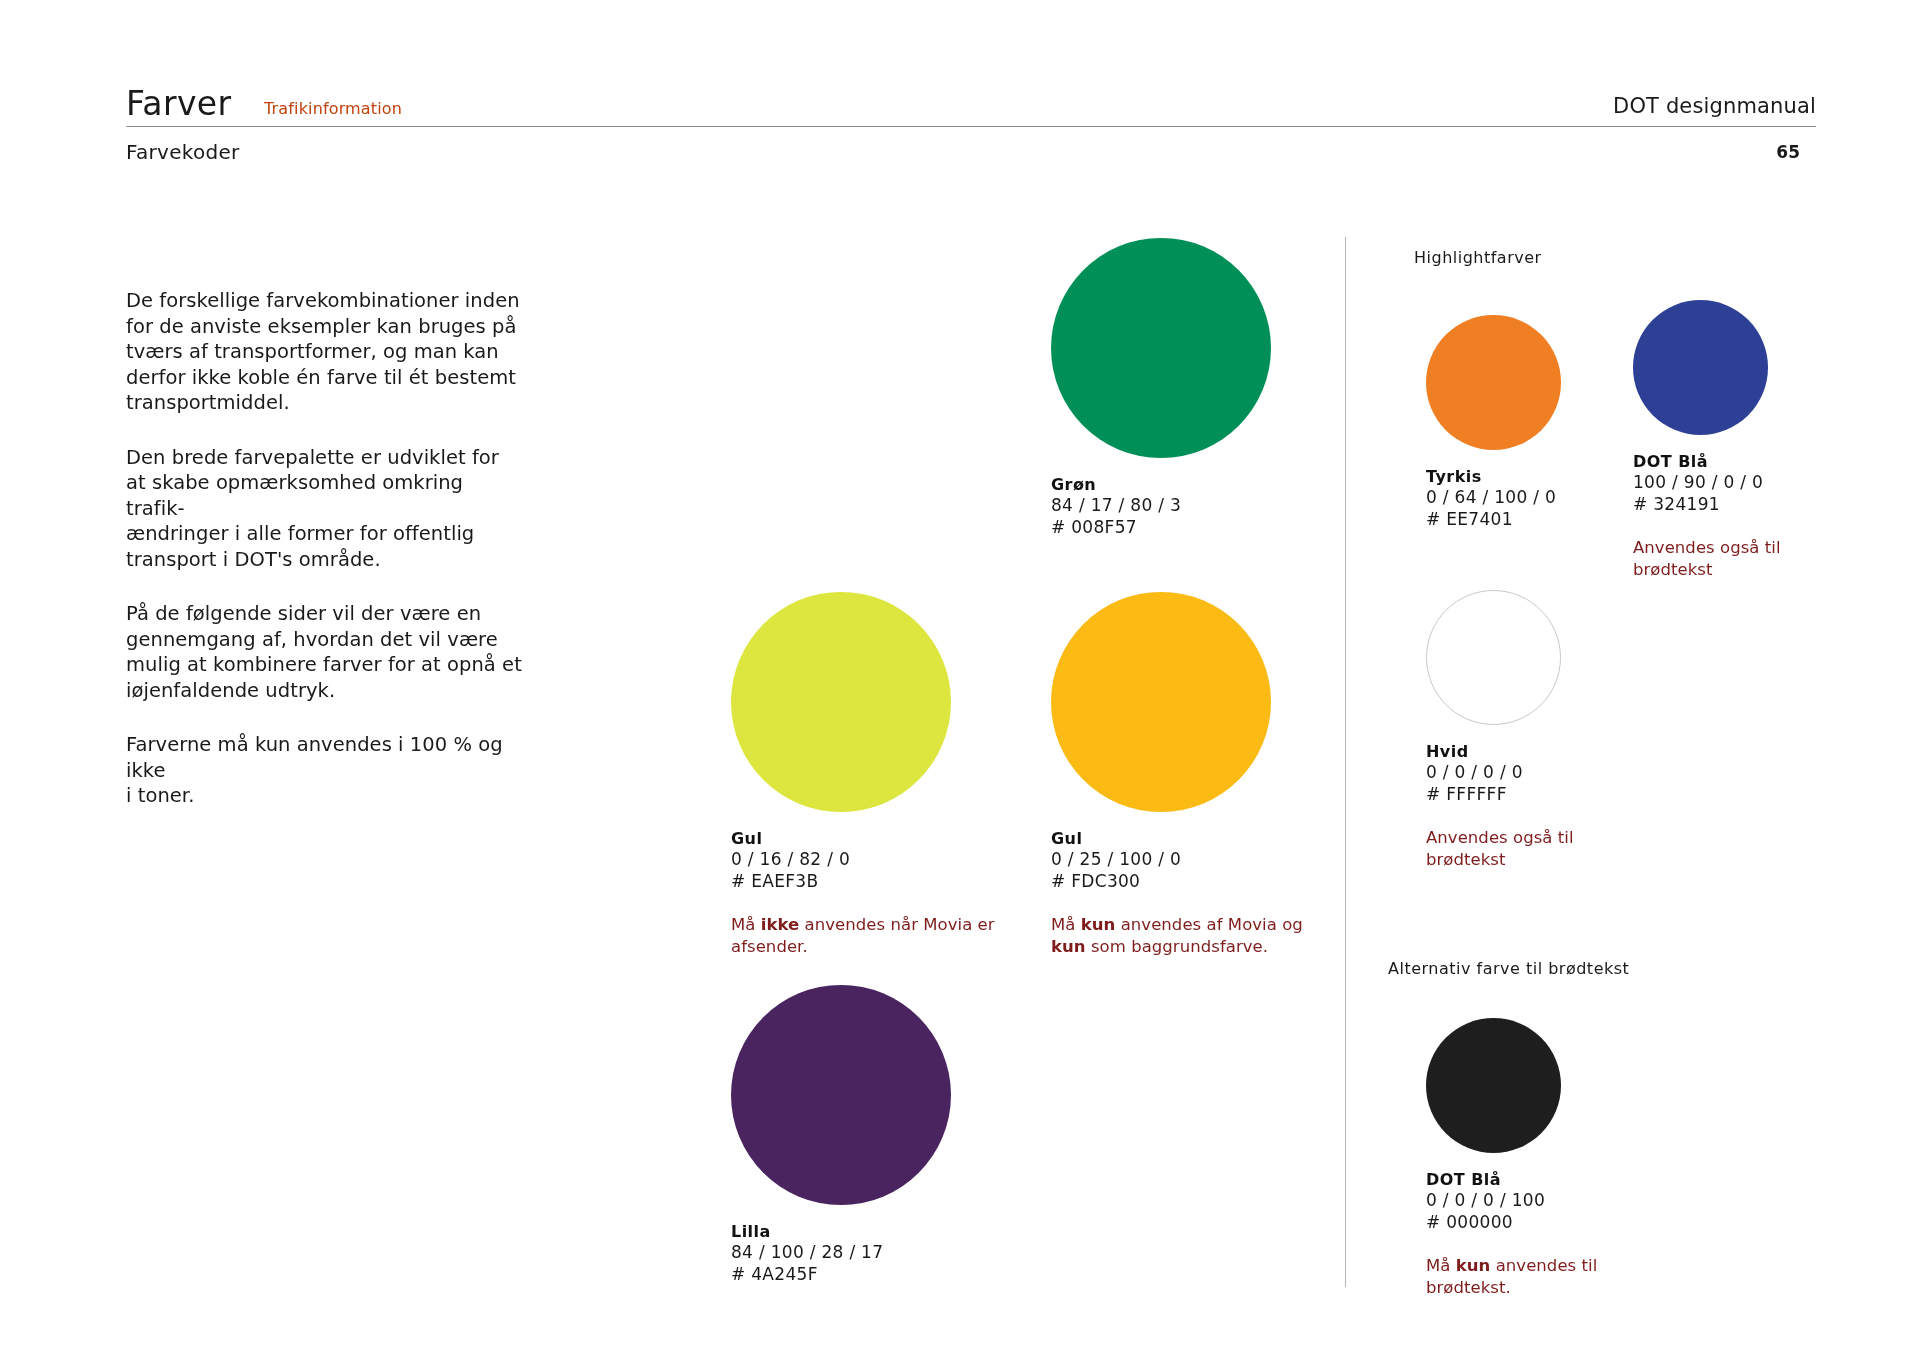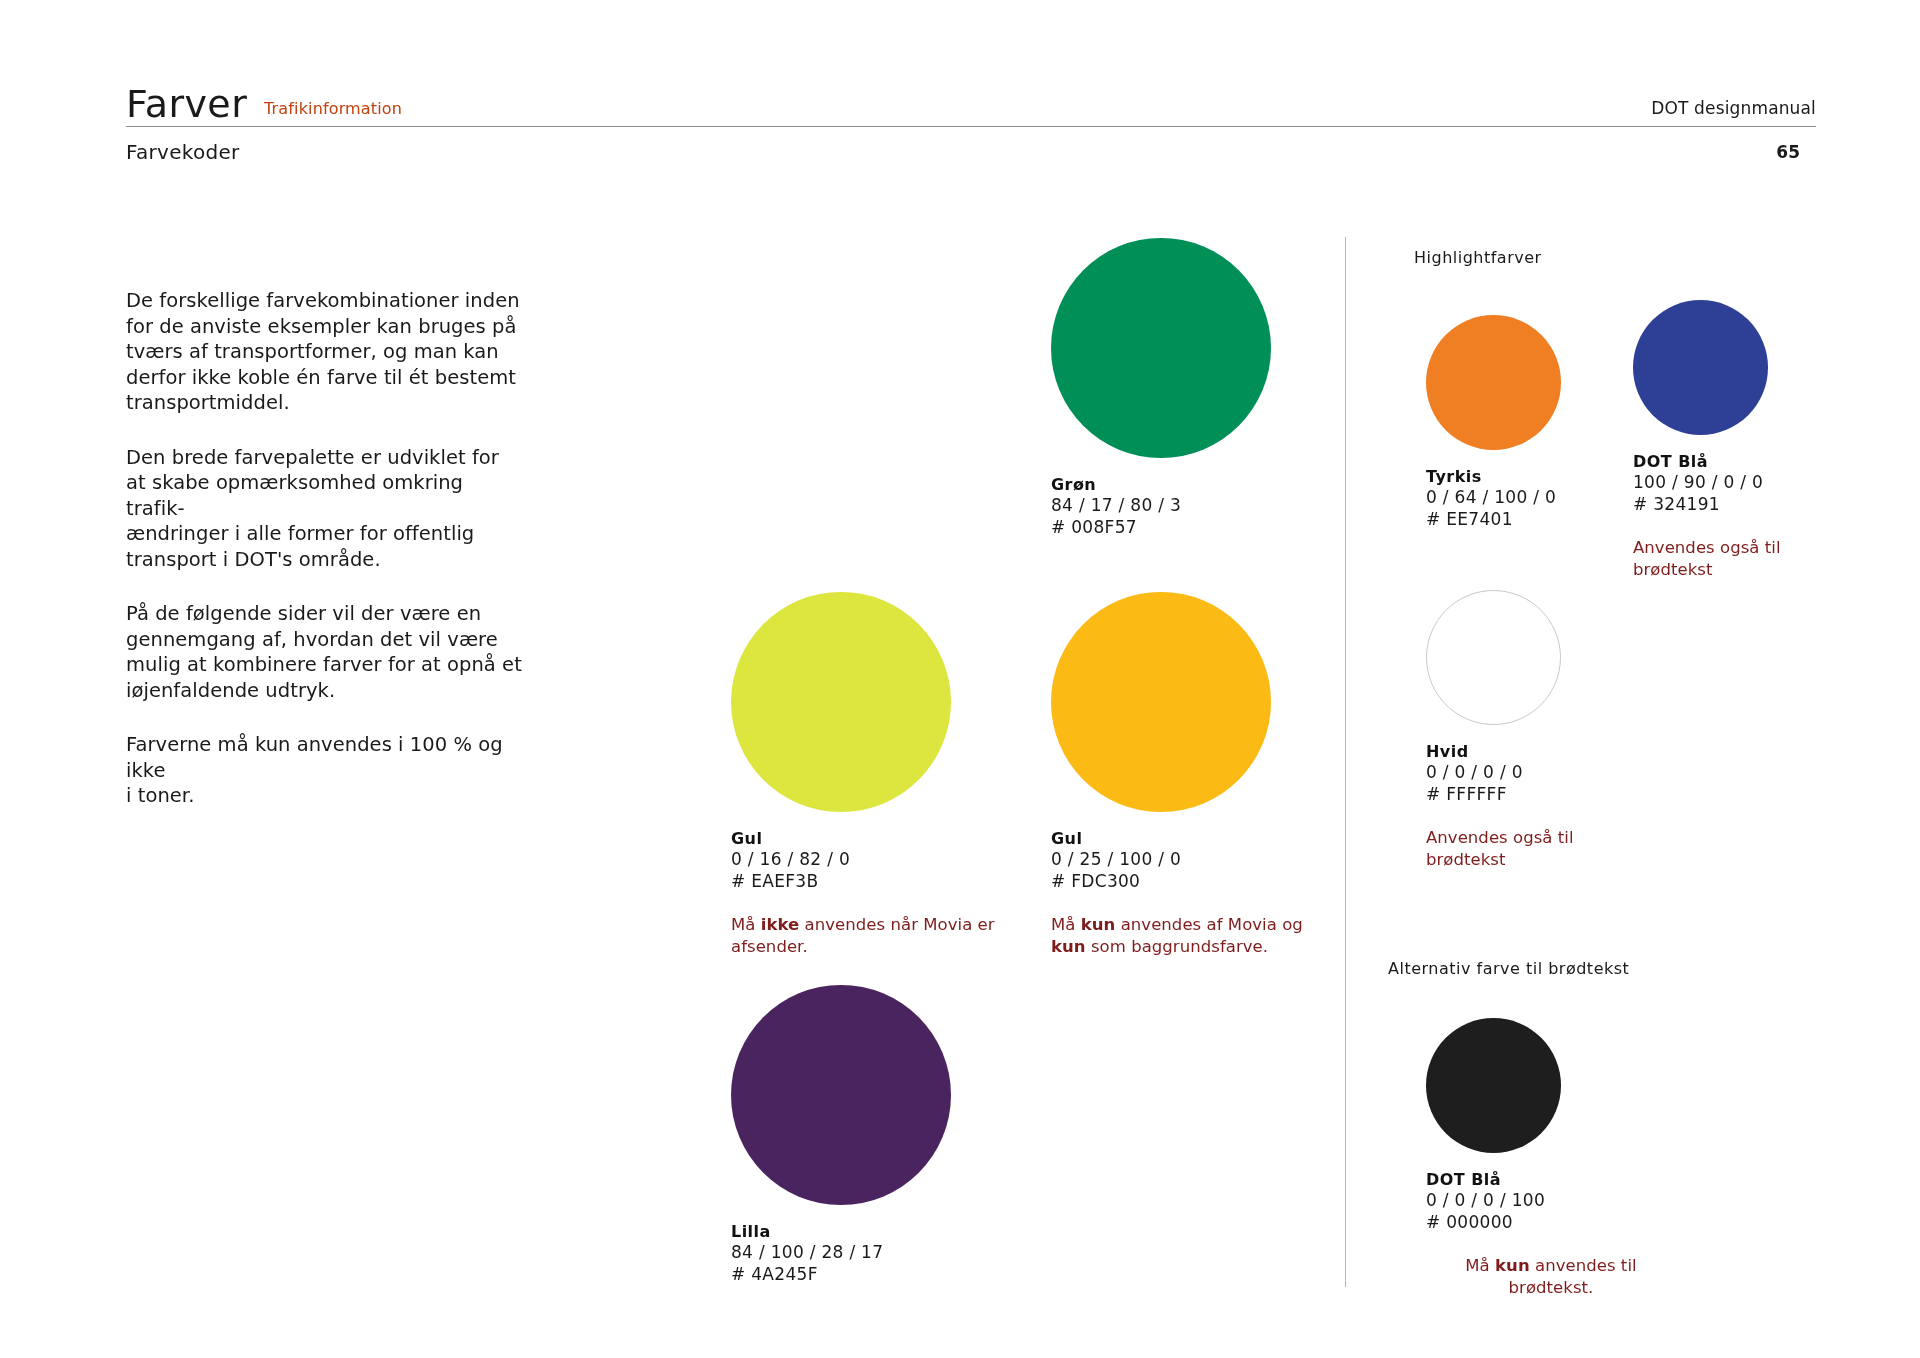--- a/index.html
+++ b/index.html
@@ -30,40 +30,40 @@
     position: absolute;
     left: 126px;
     top: 78px;
     width: 1690px;
     height: 44px;
   }
   .header-title {
     position: absolute;
     left: 0;
     bottom: 0;
-    font-size: 38px;
+    font-size: 33px;
     font-weight: 400;
     letter-spacing: 0.4px;
     line-height: 36px;
     color: #1a1a1a;
   }
   .header-section {
     position: absolute;
     left: 138px;
     bottom: 4px;
     font-size: 16px;
     font-weight: 400;
     letter-spacing: 0.15px;
     color: #c2410c;
   }
   .header-manual {
     position: absolute;
     right: 0;
     bottom: 4px;
-    font-size: 17px;
+    font-size: 21px;
     font-weight: 400;
     letter-spacing: 0.15px;
     color: #1a1a1a;
   }
   .rule {
     position: absolute;
     left: 126px;
     top: 126px;
     width: 1690px;
     height: 1px;
@@ -266,16 +266,16 @@
     <div class="sw-note" style="max-width:240px;">Anvendes også til brødtekst</div>
   </div>
 
   <div class="col-heading" style="left:1388px; top:959px;text-align:right;">Alternativ farve til brødtekst</div>
 
   <div class="swatch" style="left:1426px; top:1018px; width:250px;">
     <span class="dot" style="width:135px;height:135px;background:#1E1E1E;"></span>
     <div class="sw-name">DOT Blå</div>
     <div class="sw-cmyk">0 / 0 / 0 / 100</div>
     <div class="sw-hex"># 000000</div>
-    <div class="sw-note" style="max-width:260px;text-align:center;"><span>Må </span><b>kun</b><span> anvendes til brødtekst.</span></div>
+    <div class="sw-note" style="max-width:260px;"><span>Må </span><b>kun</b><span> anvendes til brødtekst.</span></div>
   </div>
 
 </div>
 
 </body></html>

